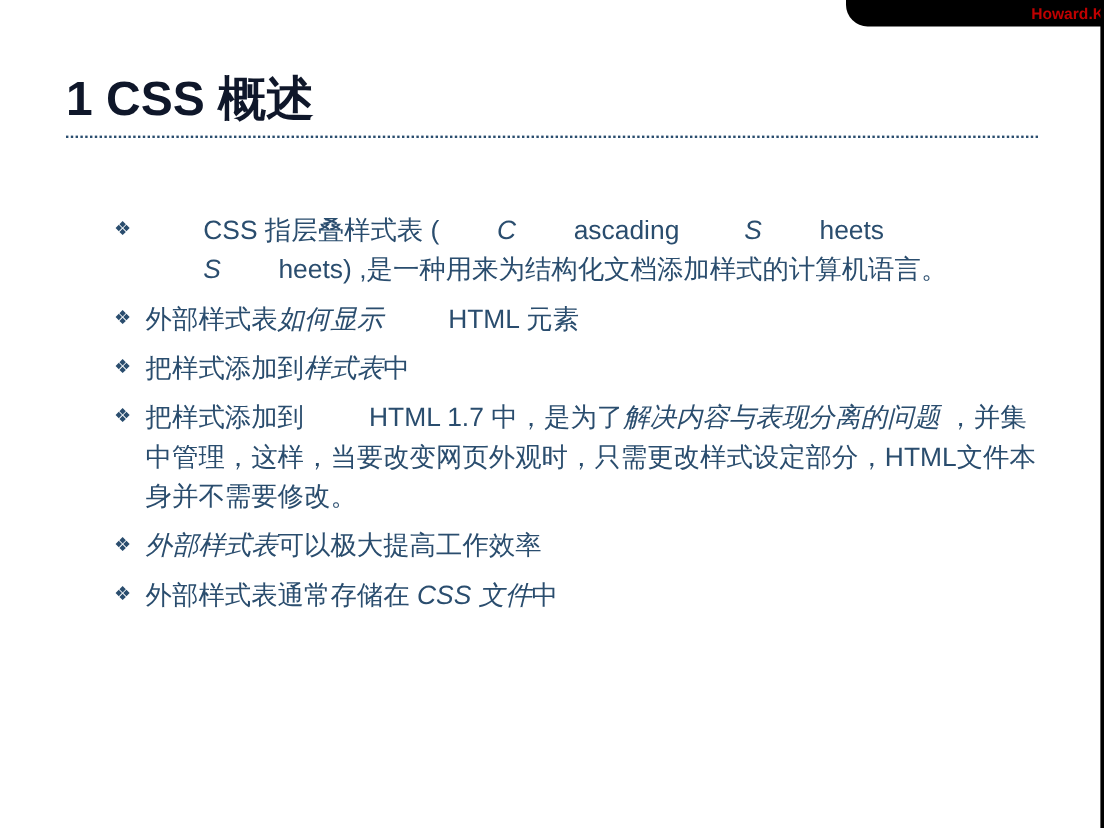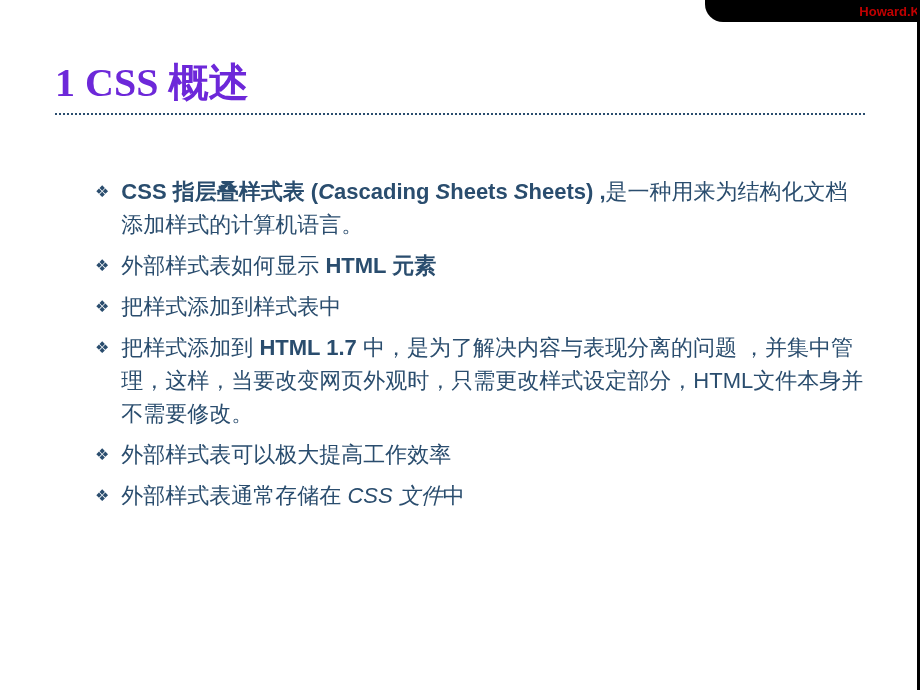--- a/index.html
+++ b/index.html
@@ -43,24 +43,24 @@
       color: #c00000;
       font-size: 13px;
       font-weight: bold;
       font-family: Arial, sans-serif;
     }
     
     .slide-title {
       position: absolute;
       top: 55px;
       left: 55px;
-      color: #6d28d9;
+      color: #0f172a;
       font-size: 40px;
       font-weight: bold;
-      font-family: Liberation Serif, serif;
+      font-family: Liberation Sans, sans-serif;
     }
     
     .title-underline {
       position: absolute;
       top: 113px;
       left: 55px;
       width: 810px;
       height: 2px;
       border-bottom: 2px dotted #2a4d6e;
     }
@@ -87,24 +87,26 @@
       flex-shrink: 0;
       color: #2a4d6e;
       font-size: 16px;
     }
     
     .bullet-text {
       flex: 1;
     }
     
     .bold {
-      font-weight: bold;
+      font-weight: normal;
+      margin-left: 48px;
     }
     
     .italic {
+      font-style: italic;
       font-family: "KaiTi", "STKaiti", serif;
     }
     
     .italic-en {
       font-style: italic;
     }
   </style>
 </head>
 <body>
 

